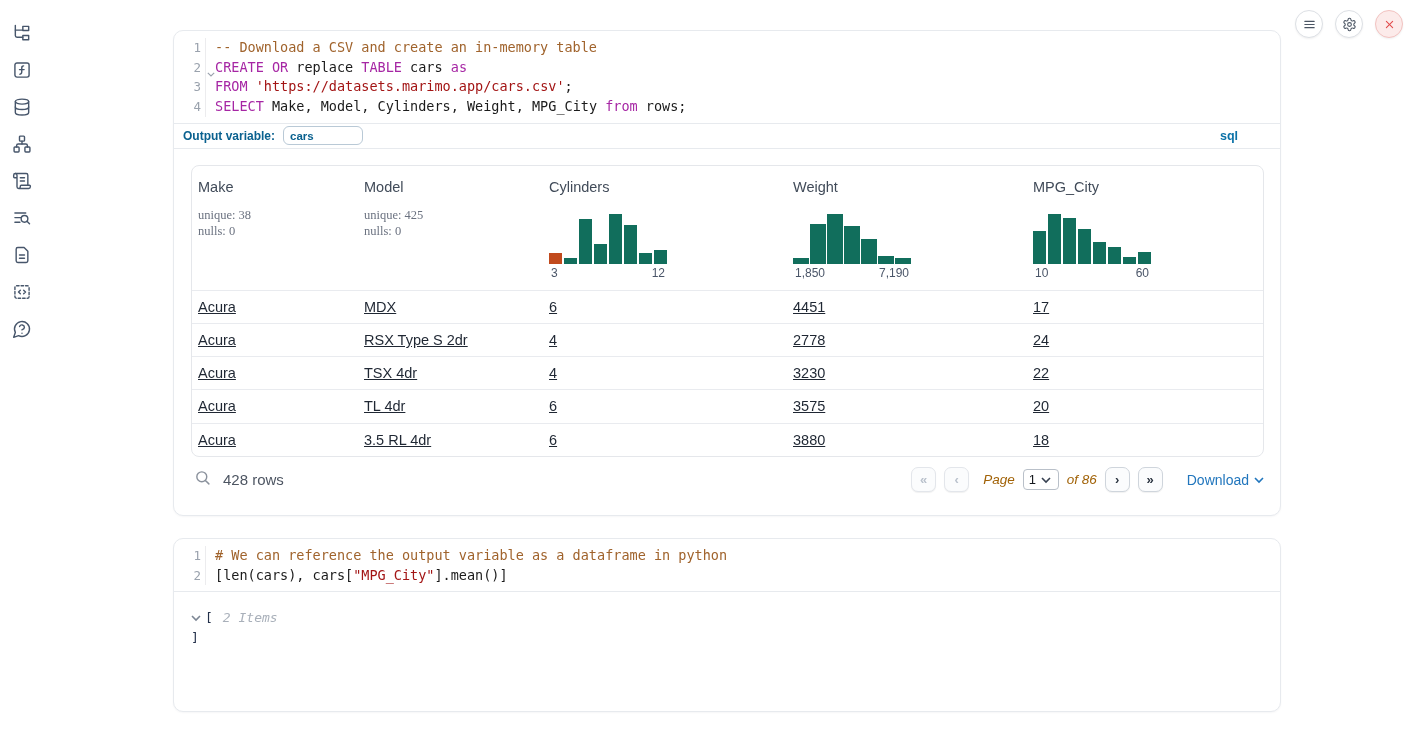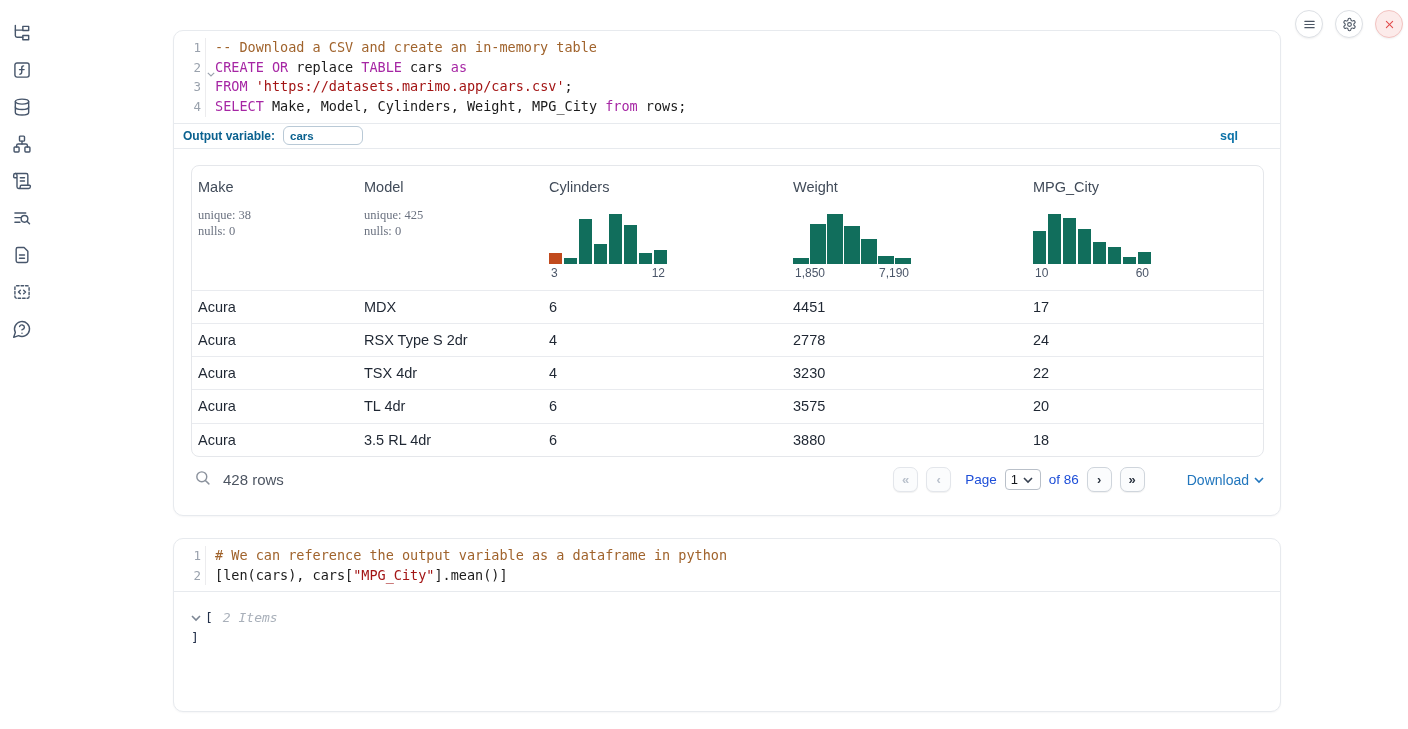--- a/index.html
+++ b/index.html
@@ -56,36 +56,36 @@
   .th-name { font-size:14.5px; color:#414b59; }
   .th-stats { margin-top:12px; font-size:12.5px; color:#6b7280; line-height:16px;font-family:Liberation Serif, serif; }
   .hist-wrap { margin-top:auto; width:118px; }
   .hist { height:53px; display:flex; align-items:flex-end; gap:1.5px; }
   .hist .bar { flex:1; background:#116e5c; }
   .hist .bar.orange { background:#c14a1d; }
   .hist-labels { display:flex; justify-content:space-between; font-size:12px; color:#4a5568;
     padding:2px 2px 0 2px; }
   .trow { display:grid; grid-template-columns:166px 185px 244px 240px 1fr; height:33.2px;
     align-items:center; border-top:1px solid #e9ebef; font-size:14.5px; color:#1f2733; cursor:default; }
-  .trow .td { padding:0 6px; }
+  .trow .td { padding:0 6px;text-decoration:underline; }
 
   
   .tfooter { height:50px; display:flex; align-items:center; padding:0 16px 4px 20px; }
   .rows-count { margin-left:12px; font-size:15px; color:#4d5562; }
   .pager { margin-left:auto; display:flex; align-items:center; gap:8px; }
   .pgbtn { width:25px; height:25px; border-radius:7px; background:#fbfcfd; border:1px solid #e3e6eb;
     box-shadow:0 1px 1px rgba(0,0,0,.06); display:flex; align-items:center; justify-content:center;
     font-size:13px; font-weight:bold; cursor:pointer; }
   .pgbtn.disabled { color:#b9c1cc; }
   .pgbtn.enabled  { color:#2b3440; border-color:#cfd5dc; }
-  .page-label, .of-label { font-size:13.5px; color:#1d4ed8; }
+  .page-label, .of-label { font-size:13.5px; color:#a16207;font-style:italic; }
   .page-label { margin-left:6px; }
   .page-select { height:21px; min-width:36px; border:1px solid #b9c0c9; border-radius:4px;
     display:flex; align-items:center; gap:5px; padding:0 5px; font-size:13px; color:#15181d; cursor:pointer; }
-  .download { margin-left:34px; display:flex; align-items:center; gap:5px; color:#2176bd;
+  .download { margin-left:16px; display:flex; align-items:center; gap:5px; color:#2176bd;
     font-size:14px; cursor:pointer; }
   .chev-svg { width:10px; height:10px; }
 
   
   .py-divider { border-top:1px solid #e7eaee; }
   .tree { padding:16px 16px 0 17px; font-family:"DejaVu Sans Mono", monospace; font-size:13px;
     color:#23304a; }
   .tree-head { display:flex; align-items:center; gap:4px; line-height:20px; }
   .tree-chev { width:10px; height:10px; color:#7c8694; cursor:pointer; }
   .tree-items { font-style:italic; color:#a9b0ba; margin-left:6px; }

